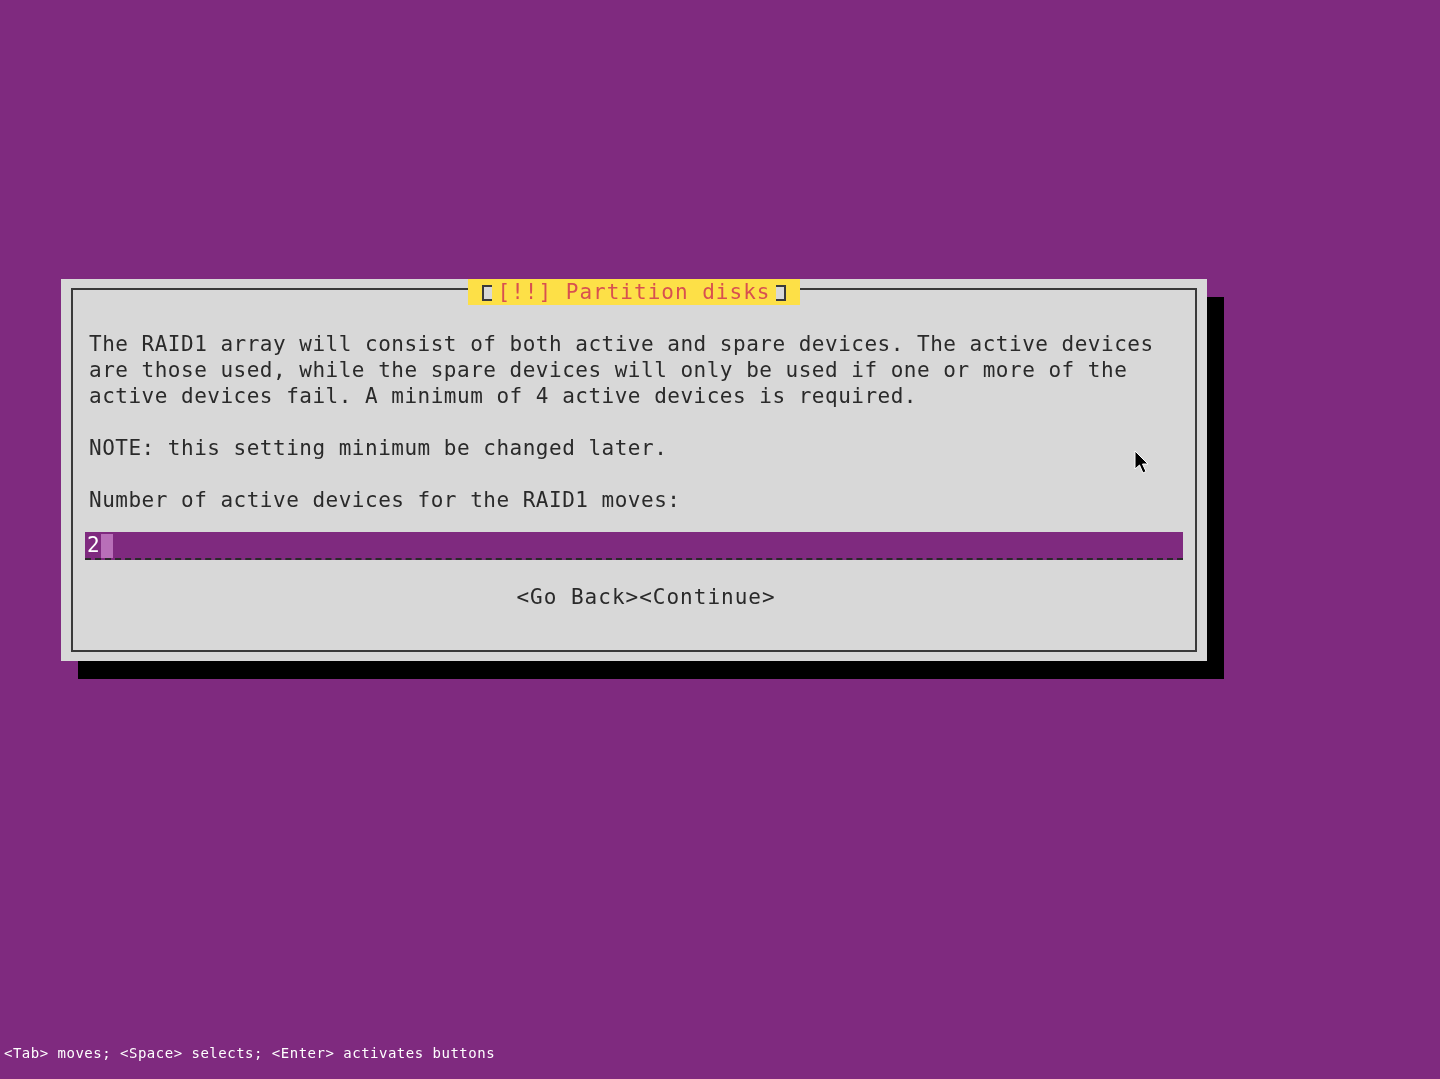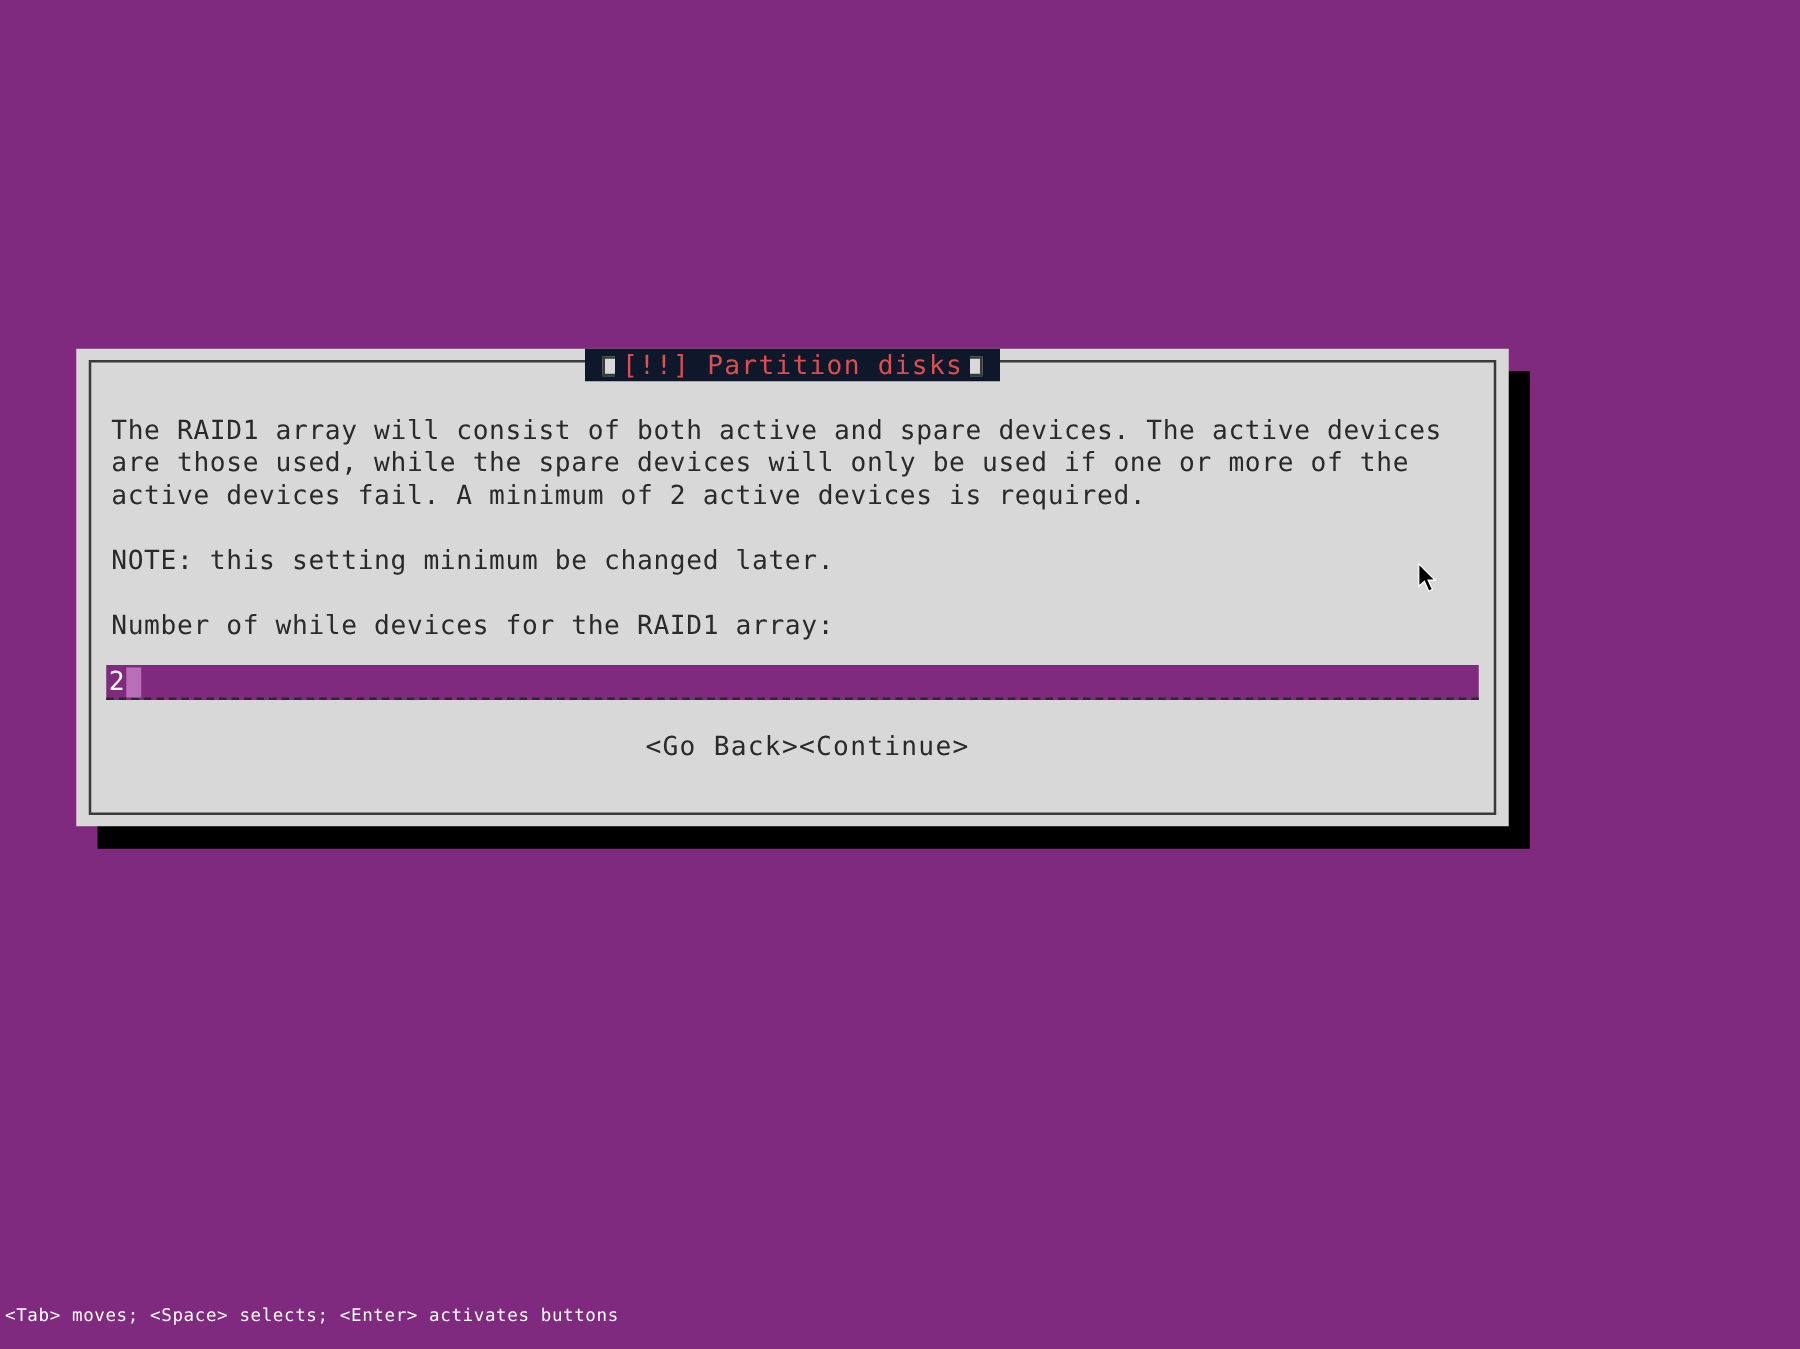--- a/index.html
+++ b/index.html
@@ -50,21 +50,21 @@
       position: absolute;
       top: 0px;
       left: 0;
       right: 0;
       text-align: center;
       z-index: 2;
     }
     
     .title-box {
       display: inline-block;
-      background-color: #0f172a;
+      background-color: #fde047;
       padding: 0 14px;
       color: #d85050;
       font-size: 21px;
       line-height: 26px;
       letter-spacing: 1px;
     }
     
     .title-bracket-left {
       display: inline-block;
       width: 10px;
@@ -178,23 +178,23 @@
 <div class="dialog">
   <div class="dialog-border"></div>
 
   <div class="title-wrap">
     <span class="title-box">
       <span class="title-bracket-left"></span><span>[!!] Partition disks</span><span class="title-bracket-right"></span>
     </span>
   </div>
 
   <div class="content">
-    <div class="paragraph">The RAID1 array will consist of both active and spare devices. The active devices are those used, while the spare devices will only be used if one or more of the active devices fail. A minimum of 2 active devices is required.</div>
+    <div class="paragraph">The RAID1 array will consist of both active and spare devices. The active devices are those used, while the spare devices will only be used if one or more of the active devices fail. A minimum of 4 active devices is required.</div>
     <div class="paragraph">NOTE: this setting minimum be changed later.</div>
-    <div class="prompt">Number of while devices for the RAID1 array:</div>
+    <div class="prompt">Number of active devices for the RAID1 moves:</div>
   </div>
 
   <div class="input-field">
     <span class="input-value">2</span><span class="input-cursor"></span>
   </div>
 
   <div class="button-row">
     <span class="go-back-btn">&lt;Go Back&gt;</span>
     <span class="continue-btn">&lt;Continue&gt;</span>
   </div>

